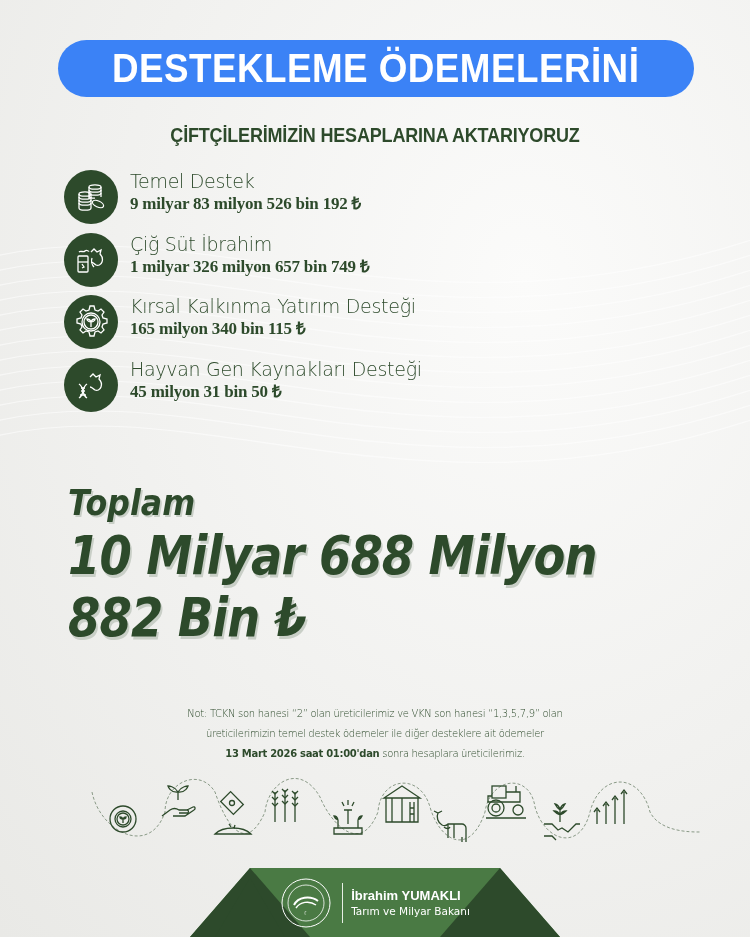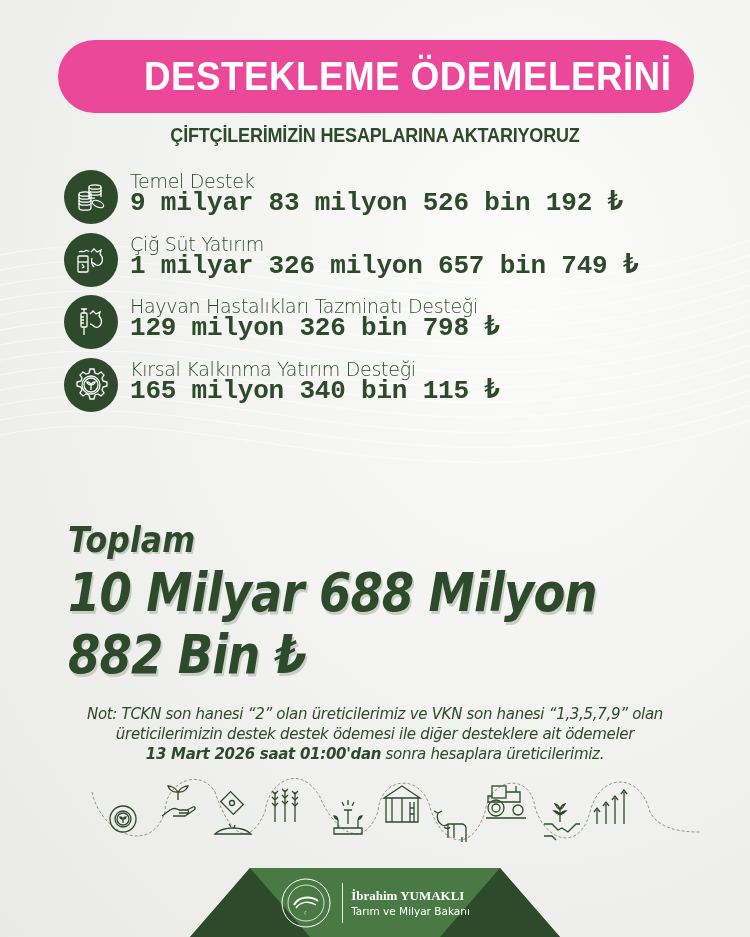--- a/index.html
+++ b/index.html
@@ -8,23 +8,23 @@
     background: radial-gradient(ellipse at 70% 30%, #fbfbfa 0%, #f1f1ef 55%, #e9e9e6 100%);
     font-family: "DejaVu Sans", sans-serif;
     color: #2d4a2b;
     position: relative;
   }
   .wave {
     position: absolute; left: 0; top: 0; width: 750px; height: 937px;
     pointer-events: none; opacity: 0.55;
   }
   .header-pill {
-    position: absolute; left: 58px; top: 40px; width: 636px; height: 73px;
-    background: #ec4899; border-radius: 37px;
-    display: flex; align-items: center; justify-content: flex-end;
+    position: absolute; left: 58px; top: 40px; width: 636px; height: 57px;
+    background: #3b82f6; border-radius: 37px;
+    display: flex; align-items: center; justify-content: center;
   }
   .header-title {
     color: #ffffff; font-family: "Liberation Sans", sans-serif; font-weight: 700;
     font-size: 40px; letter-spacing: 0.5px; transform: scaleX(0.92);
   }
   .subtitle {
     position: absolute; left: 0; width: 750px; top: 124px; text-align: center;
     font-family: "Liberation Sans", sans-serif; font-weight: 700; font-size: 20px;
     color: #2d4a2b; transform: scaleX(0.9); letter-spacing: -0.2px;
   }
@@ -33,53 +33,53 @@
   .item-icon {
     width: 54px; height: 54px; border-radius: 50%; background: #2d4a2b;
     display: flex; align-items: center; justify-content: center; flex-shrink: 0;
   }
   .item-text { margin-left: 12px; display: flex; flex-direction: column; }
   .item-label {
     font-family: "DejaVu Sans", sans-serif; font-size: 19px; font-weight: 300;
     color: #2d4a2b; line-height: 22px; letter-spacing: -0.3px;
   }
   .item-value {
-    font-family: Liberation Mono, monospace; font-size: 26px; font-weight: 700;
+    font-family: Liberation Serif, serif; font-size: 17px; font-weight: 700;
     color: #2d4a2b; line-height: 23px; letter-spacing: -0.2px;
   }
-  .total { position: absolute; left: 68px; top: 518px; }
+  .total { position: absolute; left: 68px; top: 481px; }
   .total-label {
     font-family: "DejaVu Sans", sans-serif; font-weight: 700; font-style: italic;
     font-size: 36px; color: #2d4a2b; text-shadow: 2px 2px 0 #c9cfc7; line-height: 44px;
     transform: scaleX(0.88); transform-origin: left;
   }
   .total-line {
     font-family: "DejaVu Sans", sans-serif; font-weight: 700; font-style: italic;
     font-size: 54px; color: #2d4a2b; text-shadow: 2px 3px 0 #c9cfc7; line-height: 62px;
     transform: scaleX(0.86); transform-origin: left; white-space: nowrap; letter-spacing: -1px;
   }
   .note {
     position: absolute; left: 60px; width: 630px; top: 704px; text-align: center;
-    font-family: "DejaVu Sans", sans-serif; font-style: italic; font-size: 15px;
+    font-family: "DejaVu Sans", sans-serif; font-size: 10px;
     color: #2d4a2b; line-height: 20px; letter-spacing: -0.3px; font-weight: 300;
   }
   .note b { font-weight: 700; }
   .icons-strip { position: absolute; left: 0; top: 762px; width: 750px; height: 88px; }
   .footer {
     position: absolute; left: 0; top: 868px; width: 750px; height: 69px;
   }
   .footer-center {
     position: absolute; left: 270px; top: 868px; width: 210px; height: 69px;
     display: flex; align-items: center; justify-content: center;
   }
   .emblem { width: 52px; height: 52px; flex-shrink: 0; }
   .footer-divider { width: 1px; height: 40px; background: #e8efe6; margin: 0 8px 0 10px; }
   .footer-text { display: flex; flex-direction: column; }
   .footer-name {
-    color: #ffffff; font-family: Liberation Serif, serif; font-weight: 700; font-size: 13px; line-height: 16px;
+    color: #ffffff; font-family: Liberation Sans, sans-serif; font-weight: 700; font-size: 13px; line-height: 16px;
   }
   .footer-role {
     color: #ffffff; font-family: "DejaVu Sans", sans-serif; font-size: 10.5px; line-height: 14px;
   }
 </style>
 </head>
 <body>
 
 <svg class="wave" viewBox="0 0 750 937">
   <g fill="none" stroke="#ffffff" stroke-width="1.2">
@@ -127,64 +127,62 @@
       <svg width="36" height="36" viewBox="0 0 36 36" fill="none" stroke="#fff" stroke-width="1.3">
         <rect x="5" y="14" width="10" height="16" rx="1"></rect>
           <path d="M5 20h10"></path>
           <path d="M9 22l2 3-2 1"></path>
         <path d="M6 10c2-2 4 1 6-1s3 1 4 0"></path>
         <path d="M18 10l3-3 3 3 4-2-1 4c2 2 3 5 2 8-1 3-4 4-6 3-2-1-3-3-5-3"></path>
         <path d="M19 16c-1 3 0 7 2 9"></path>
       </svg>
     </div>
     <div class="item-text">
-      <span class="item-label">Çiğ Süt Yatırım</span>
+      <span class="item-label">Çiğ Süt İbrahim</span>
       <span class="item-value">1 milyar 326 milyon 657 bin 749 ₺</span>
-    </div>
-  </div>
-  <div class="item">
-    <div class="item-icon">
-      <svg width="36" height="36" viewBox="0 0 36 36" fill="none" stroke="#fff" stroke-width="1.3">
-        <path d="M8 5h6M11 5v4"></path>
-          <rect x="8" y="9" width="6" height="14" rx="1"></rect>
-        <path d="M8 13h3M8 16h3M8 19h3"></path>
-          <path d="M11 23v8"></path>
-        <path d="M17 10l3-3 3 3 4-2-1 4c2 2 3 5 2 8-1 3-4 4-6 3-2-1-3-3-5-3"></path>
-      </svg>
-    </div>
-    <div class="item-text">
-      <span class="item-label">Hayvan Hastalıkları Tazminatı Desteği</span>
-      <span class="item-value">129 milyon 326 bin 798 ₺</span>
     </div>
   </div>
   <div class="item">
     <div class="item-icon">
       <svg width="40" height="40" viewBox="0 0 40 40" fill="none" stroke="#fff" stroke-width="1.3">
         <path d="M20 4l3 0 1 4 3 1 3-2 3 3-2 3 1 3 4 1v4l-4 1-1 3 2 3-3 3-3-2-3 1-1 4h-4l-1-4-3-1-3 2-3-3 2-3-1-3-4-1v-4l4-1 1-3-2-3 3-3 3 2 3-1 1-4z"></path>
         <circle cx="20" cy="20" r="9"></circle>
           <circle cx="20" cy="20" r="7"></circle>
         <path d="M20 25v-5M20 20c-1-3-4-3-4-3s0 3 4 3M20 20c1-3 4-3 4-3s0 3-4 3"></path>
       </svg>
     </div>
     <div class="item-text">
       <span class="item-label">Kırsal Kalkınma Yatırım Desteği</span>
       <span class="item-value">165 milyon 340 bin 115 ₺</span>
     </div>
   </div>
+  <div class="item">
+    <div class="item-icon">
+      <svg width="36" height="36" viewBox="0 0 36 36" fill="none" stroke="#fff" stroke-width="1.3">
+        <path d="M6 31c6-4 2-10 8-14M14 31c-6-4-2-10-8-14"></path>
+        <path d="M7 28h6M8 24h4M8 21h4"></path>
+        <path d="M17 10l3-3 3 3 4-2-1 4c2 2 3 5 2 8-1 3-4 4-6 3-2-1-3-3-5-3"></path>
+      </svg>
+    </div>
+    <div class="item-text">
+      <span class="item-label">Hayvan Gen Kaynakları Desteği</span>
+      <span class="item-value">45 milyon 31 bin 50 ₺</span>
+    </div>
+  </div>
 </div>
 
 <div class="total">
   <div class="total-label">Toplam</div>
   <div class="total-line">10 Milyar 688 Milyon</div>
   <div class="total-line">882 Bin ₺</div>
 </div>
 
 <div class="note">
   <div>Not: TCKN son hanesi “2” olan üreticilerimiz ve VKN son hanesi “1,3,5,7,9” olan</div>
-  <div>üreticilerimizin destek destek ödemesi ile diğer desteklere ait ödemeler</div>
+  <div>üreticilerimizin temel destek ödemeler ile diğer desteklere ait ödemeler</div>
   <div><b>13 Mart 2026 saat 01:00'dan</b><span> sonra hesaplara üreticilerimiz.</span></div>
 </div>
 
 <svg class="icons-strip" viewBox="0 0 750 88">
   <path d="M92 30 C 100 70, 150 95, 165 50 C 165 20, 200 5, 215 30 C 225 60, 245 95, 265 50 C 268 20, 300 0, 320 35 C 330 60, 360 95, 378 50 C 380 15, 420 10, 430 45 C 440 80, 470 95, 485 50 C 490 15, 530 10, 535 45 C 545 80, 580 90, 590 50 C 600 10, 640 10, 650 50 C 660 70, 690 70, 700 70" fill="none" stroke="#8a9a87" stroke-width="1" stroke-dasharray="3 2"></path>
   <g fill="none" stroke="#2d4a2b" stroke-width="1.3">
     <g transform="translate(108 42)">
       <circle cx="15" cy="15" r="13"></circle>
         <circle cx="15" cy="15" r="8"></circle>
         <circle cx="15" cy="15" r="6"></circle>

